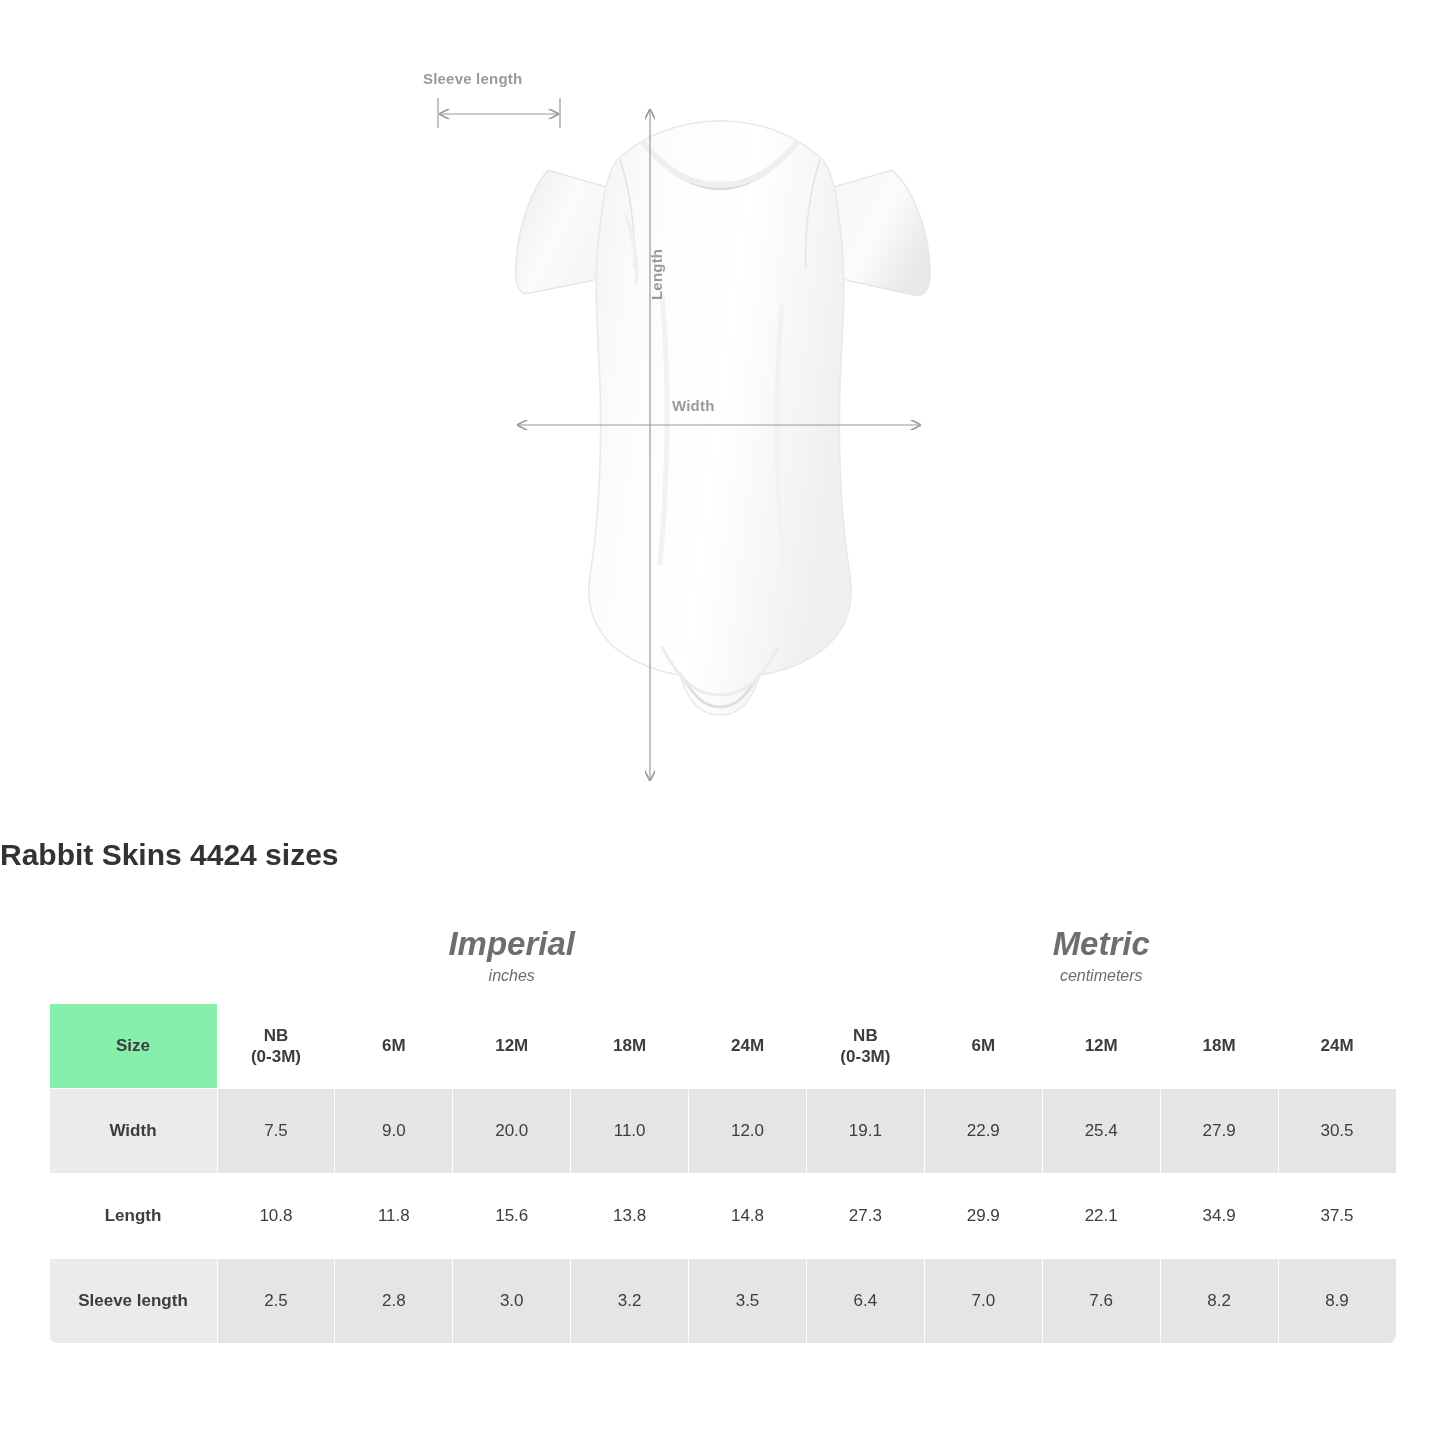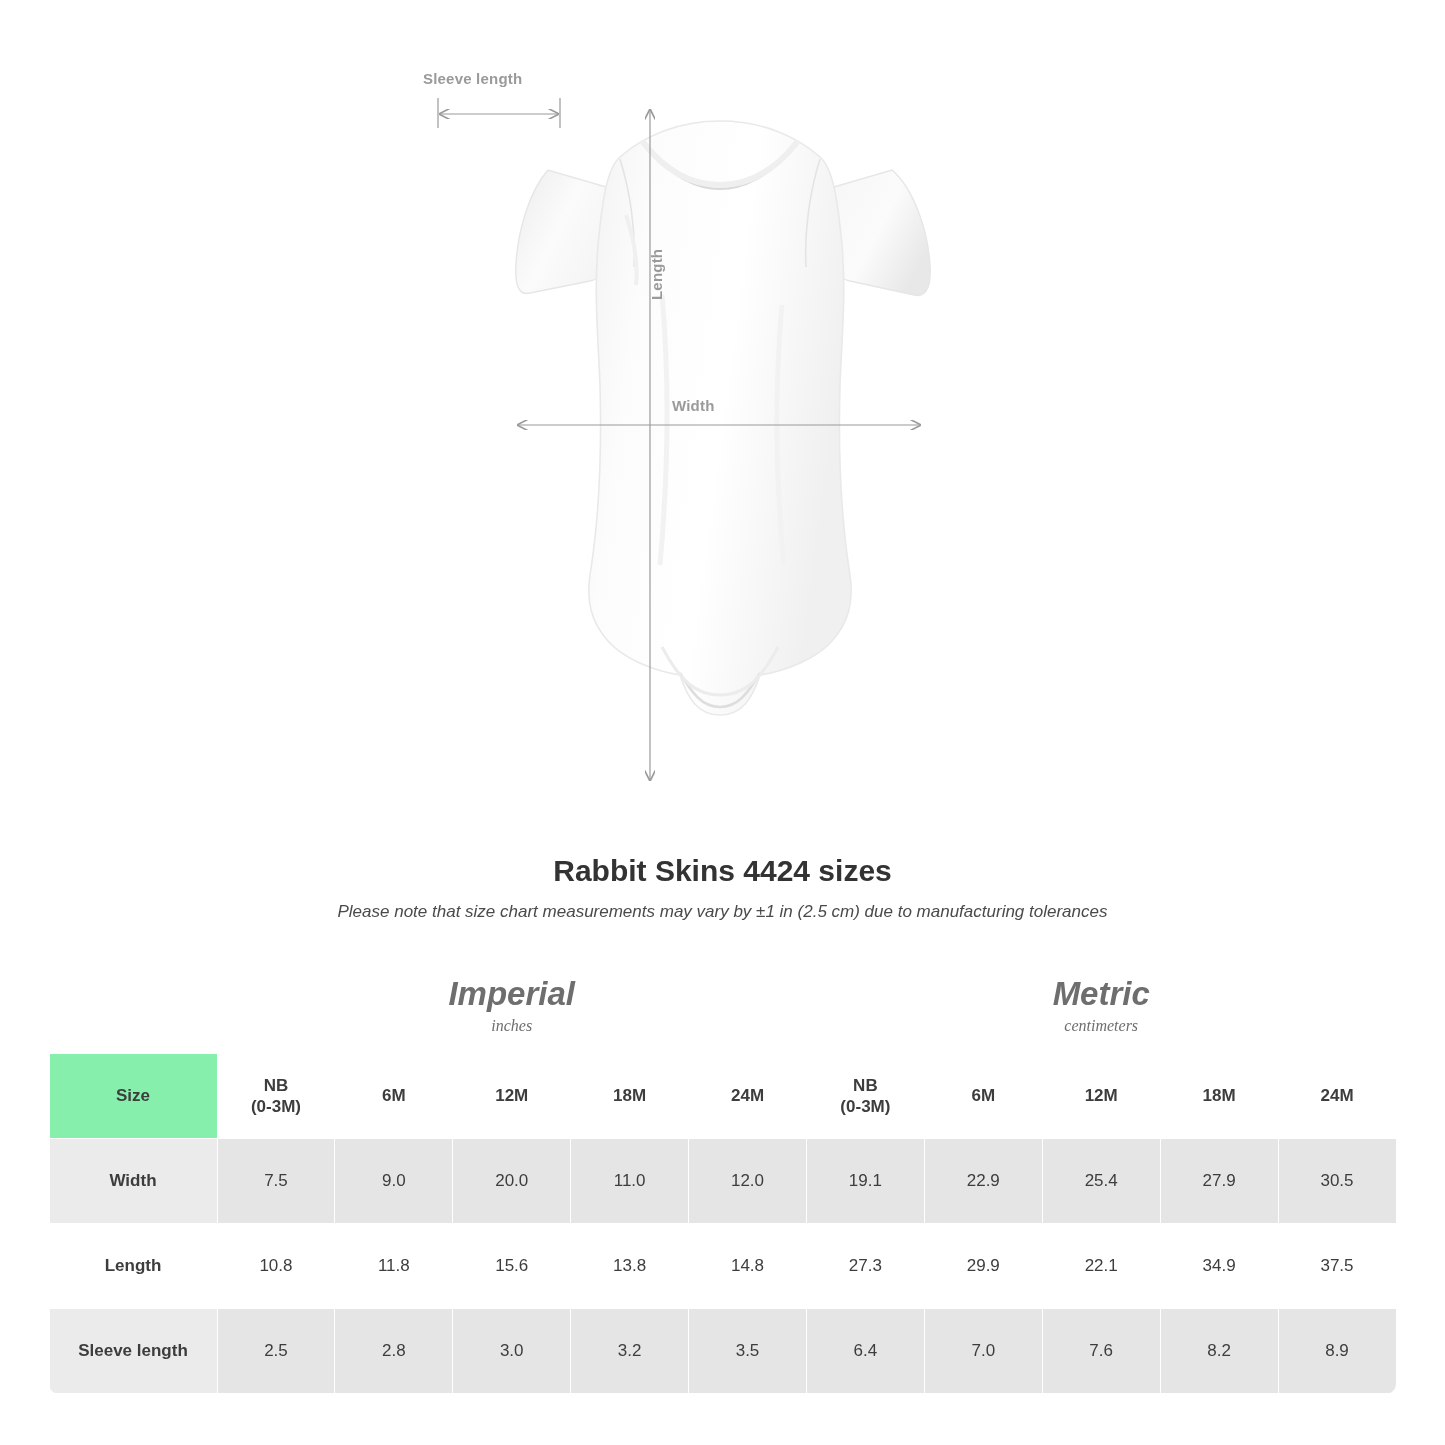--- a/index.html
+++ b/index.html
@@ -44,22 +44,22 @@
   #sleeve-label { left: 423px; top: 70px; }
   #width-label  { left: 672px; top: 397px; }
   #length-label {
     left: 648px; top: 300px;
     transform: rotate(-90deg);
     transform-origin: left top;
   }
 
   
   .title-block {
-    text-align: center;
-    margin-top: 34px;
+    text-align: left;
+    margin-top: 18px;
   }
   .chart-title {
     font-size: 30px;
     font-weight: bold;
     color: #333333;
     margin: 0 0 14px 0;
   }
   .chart-note {
     font-size: 17px;
     font-style: italic;
@@ -103,21 +103,20 @@
     font-style: italic;
     font-weight: bold;
     color: #6e6e6e;
     line-height: 1.15;
   }
   .unit-sub {
     font-size: 16px;
     font-style: italic;
     color: #6e6e6e;
     margin-top: 4px;
-    font-family: Liberation Serif, serif;
   }
 
   
   .head-row td {
     background: #ffffff;
     height: 82px;
     font-weight: bold;
     font-size: 17px;
     color: #3d3d3d;
     line-height: 1.25;
@@ -221,21 +220,20 @@
     <line x1="518" y1="425" x2="920" y2="425" stroke="#9a9a9a" stroke-width="1.2" marker-start="url(#arrHs)" marker-end="url(#arrH)"></line>
   </svg>
 
   <div class="meas-label" id="sleeve-label">Sleeve length</div>
   <div class="meas-label" id="width-label">Width</div>
   <div class="meas-label" id="length-label">Length</div>
 </div>
 
 <div class="title-block">
   <h1 class="chart-title">Rabbit Skins 4424 sizes</h1>
-  <p class="chart-note">Please note that size chart measurements may vary by ±1 in (2.5 cm) due to manufacturing tolerances</p>
 </div>
 
 <div class="table-wrap">
   <table class="size-table">
     <colgroup>
       <col class="col-label">
       <col>
         <col>
         <col>
         <col>

